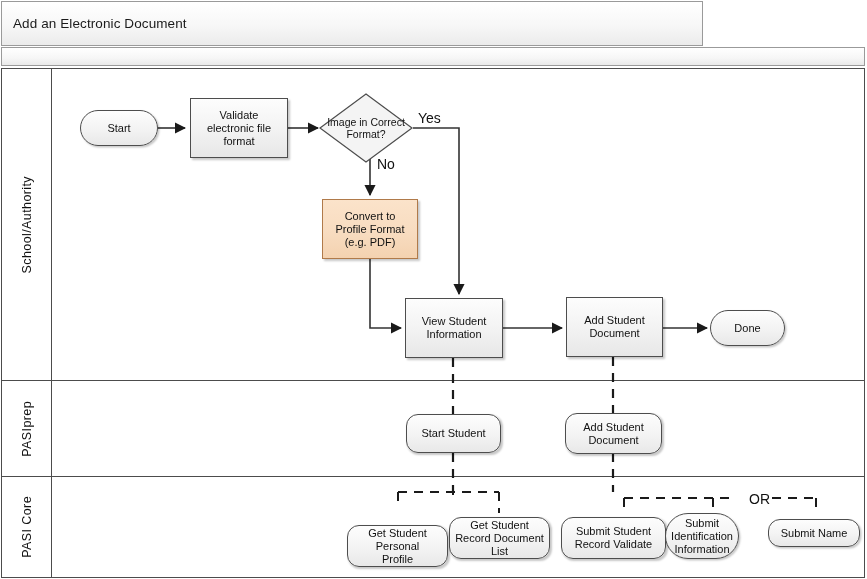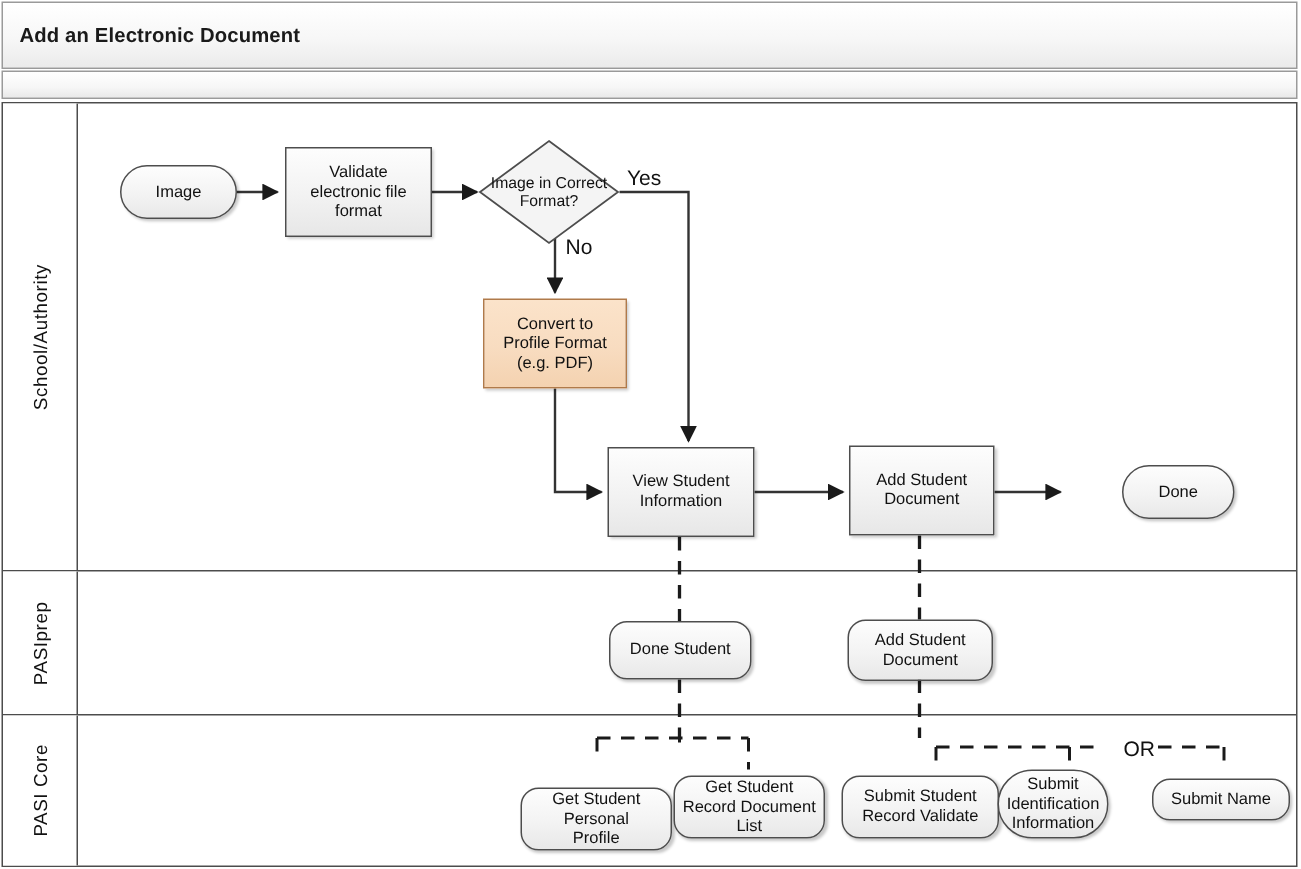--- a/index.html
+++ b/index.html
@@ -14,25 +14,24 @@
     position: relative;
     width: 867px;
     height: 579px;
     overflow: hidden;
     background: #ffffff;
   }
   
   .titlebar {
     position: absolute;
     left: 1px; top: 1px;
-    width: 864px; height: 45px;
+    width: 702px; height: 45px;
     background: linear-gradient(to bottom, #ffffff 0%, #f7f7f7 55%, #ebebeb 100%);
     border: 1px solid #9a9a9a;
     box-sizing: border-box;
-    font-weight: bold;
   }
   .titlebar-text {
     position: absolute;
     left: 11px; top: 14px;
     font-size: 13.5px;
     color: #1a1a1a;
     letter-spacing: 0.1px;
     white-space: nowrap;
   }
   .subbar {
@@ -215,21 +214,21 @@
       <path d="M 772 498 L 816 498"></path>
       <path d="M 816 498 L 816 513"></path>
     </g>
   </svg>
 
   <div class="edge-label" style="left:417px; top:110px;">Yes</div>
   <div class="edge-label" style="left:376px; top:156px;">No</div>
   <div class="edge-label" style="left:748px; top:491px;">OR</div>
 
   <div class="shape term" style="left:80px; top:110px; width:78px; height:36px;">
-    <span>Image</span>
+    <span>Start</span>
   </div>
 
   <div class="shape proc" style="left:190px; top:98px; width:98px; height:60px; padding:0 6px;">
     <span>Validate electronic file format</span>
   </div>
 
   <div class="diamond-wrap" style="left:318px; top:92px; width:96px; height:72px;">
     <svg width="96" height="72" viewBox="0 0 96 72">
       <polygon points="48,2 94,36 48,70 2,36" fill="#f4f4f4" stroke="#4d4d4d" stroke-width="1.2"></polygon>
     </svg>
@@ -241,26 +240,26 @@
   </div>
 
   <div class="shape proc" style="left:405px; top:298px; width:98px; height:60px; padding:0 6px;">
     <span>View Student Information</span>
   </div>
 
   <div class="shape proc" style="left:566px; top:297px; width:97px; height:60px; padding:0 6px;">
     <span>Add Student Document</span>
   </div>
 
-  <div class="shape term" style="left:748px; top:310px; width:75px; height:36px;">
+  <div class="shape term" style="left:710px; top:310px; width:75px; height:36px;">
     <span>Done</span>
   </div>
 
   <div class="shape rrect" style="left:406px; top:414px; width:95px; height:39px;">
-    <span>Done Student</span>
+    <span>Start Student</span>
   </div>
 
   <div class="shape rrect" style="left:565px; top:413px; width:97px; height:41px; padding:0 5px;">
     <span>Add Student Document</span>
   </div>
 
   <div class="shape rrect" style="left:347px; top:525px; width:101px; height:42px; padding:0 16px;align-items:center;">
     <span>Get Student Personal Profile</span>
   </div>
 

